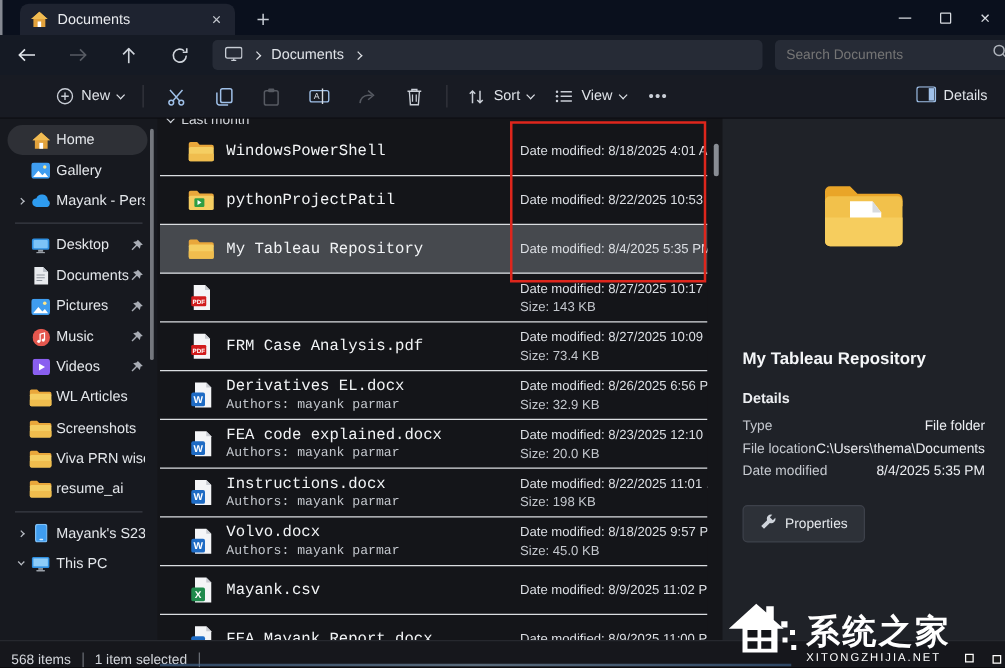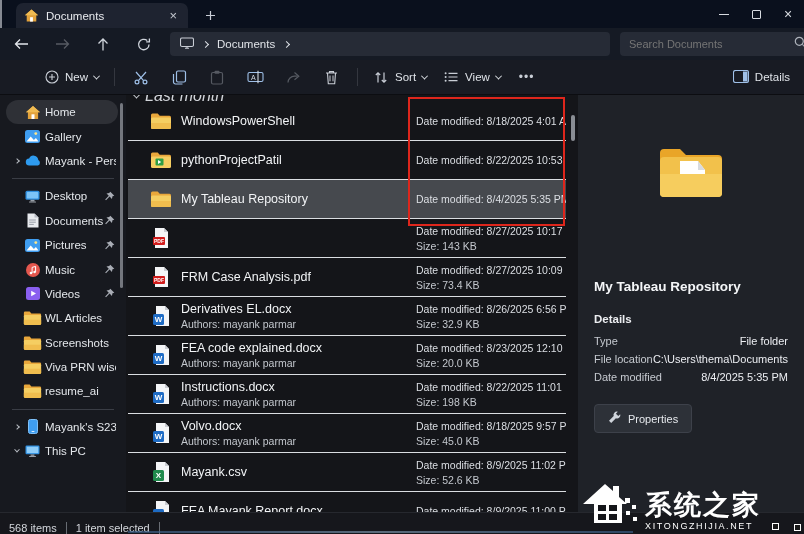--- a/index.html
+++ b/index.html
@@ -53,25 +53,25 @@
   .sb-exp { width:13px; display:flex; justify-content:center; color:#b9bdc4; }
   .sb-exp .chev { width:4px; height:4px; }
   .sb-ico { width:19px; display:flex; justify-content:center; align-items:center; }
   .sb-label { flex:1; white-space:nowrap; overflow:hidden; padding-left:3px; }
   .sb-pin { width:13px; display:flex; justify-content:center; }
   .sb-divider { height:1px; background:#3a3d45; margin:5px 12px; }
   .sb-scroll { position:absolute; left:120px; top:103px; width:3px; height:185px; background:#74777e; border-radius:2px; }
   
   .listarea { position:absolute; left:128px; top:95px; width:438px; height:417px; overflow:hidden; background:#141519; }
   .group-header { height:12px; margin-top:-5px; display:flex; align-items:center; gap:6px;
-                  font-size:16px; color:#d2d5da; padding-left:6px; overflow:hidden;font-style:italic; }
+                  font-size:11px; color:#d2d5da; padding-left:6px; overflow:hidden; }
   .file-row { position:relative; height:39px; display:flex; align-items:center; border-bottom:1px solid #dadde1; }
   .file-row.selected { background:#46494e; }
   .f-ico { width:26px; margin-left:20px; display:flex; justify-content:center; }
-  .f-main { padding-left:7px; display:flex; flex-direction:column; gap:2px; overflow:hidden; width:250px; }
+  .f-main { padding-left:7px; display:flex; flex-direction:column; gap:2px; overflow:hidden; width:250px;font-family:Liberation Mono, monospace; }
   .f-name { font-size:12.5px; color:#f2f4f6; white-space:nowrap; }
   .f-sub { font-size:10.5px; color:#c3c7cd; white-space:nowrap; }
   .f-right { position:absolute; left:288px; top:0; height:100%; display:flex; flex-direction:column;
              justify-content:center; gap:3px; }
   .f-date { font-size:10.5px; color:#dcdfe4; white-space:nowrap; }
   .list-scroll-track { position:absolute; left:568px; top:95px; width:10px; height:417px; }
   .list-scroll-thumb { position:absolute; left:571px; top:115px; width:4px; height:26px; background:#898d94; border-radius:2px; }
   
   .details { position:absolute; left:578px; top:95px; width:226px; height:417px; background:#1f2228; overflow:hidden; }
   .dp-icon { margin:50px auto 0; width:70px; height:56px; }
@@ -627,21 +627,20 @@
             <path d="M13 1l4 4h-4z" fill="#c9ccd2"></path>
             <rect x="1" y="9" width="11" height="11" rx="1.5" fill="#1f8a4c"></rect>
             <text x="6.5" y="17.3" font-size="8" font-weight="bold" fill="#fff" text-anchor="middle" font-family="Liberation Sans, sans-serif">X</text>
           </svg>
         </span>
         <div class="f-main">
           <div class="f-name">Mayank.csv</div>
         </div>
         <div class="f-right">
           <div class="f-date">Date modified: 8/9/2025 11:02 P…</div>
-          <div class="f-sub">Size: 52.6 KB</div>
         </div>
       </div>
       <div class="file-row">
         <span class="f-ico">
           <svg width="18" height="22" viewBox="0 0 18 22">
             <path d="M4 1h9l4 4v16H4z" fill="#f4f5f7"></path>
             <path d="M13 1l4 4h-4z" fill="#c9ccd2"></path>
             <rect x="1" y="9" width="11" height="11" rx="1.5" fill="#1e6bc4"></rect>
             <text x="6.5" y="17.3" font-size="8" font-weight="bold" fill="#fff" text-anchor="middle" font-family="Liberation Sans, sans-serif">W</text>
           </svg>

